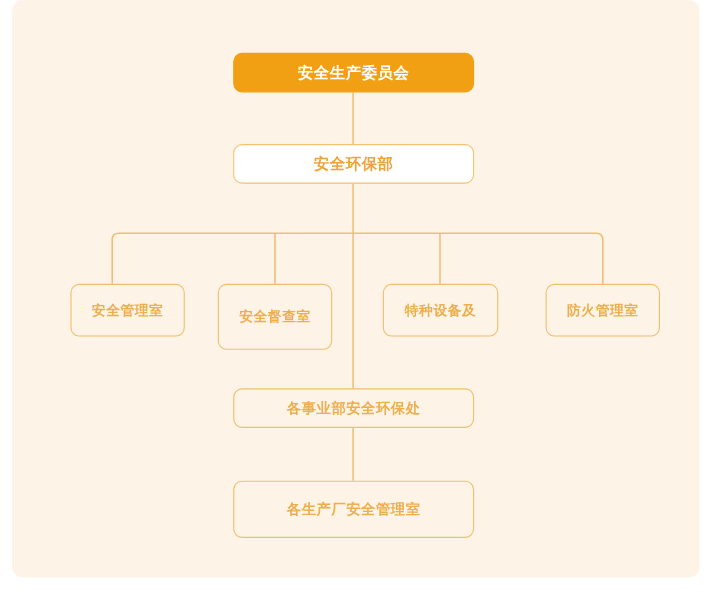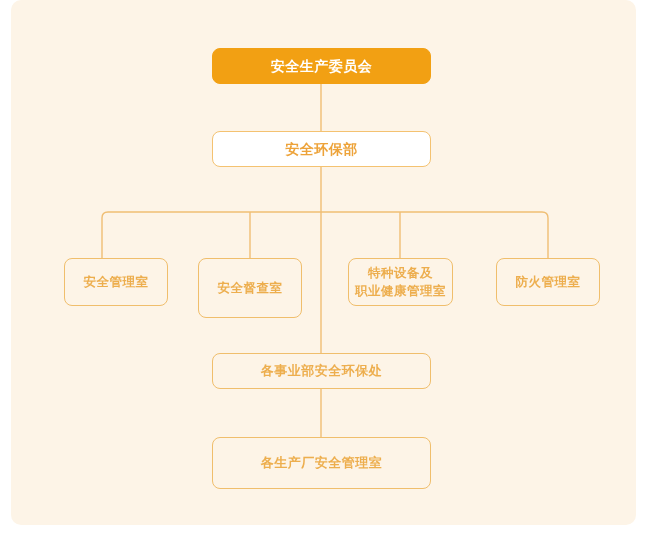--- a/index.html
+++ b/index.html
@@ -36,21 +36,21 @@
   }
 
   
   .node {
     position: absolute;
     box-sizing: border-box;
     border-radius: 8px;
     display: flex;
     align-items: center;
     justify-content: center;
-    text-align: center;
+    text-align: left;
     line-height: 1.45;
     letter-spacing: .5px;
   }
 
   .node-root {
     background: #F2A013;
     color: #ffffff;
     font-size: 14px;
     font-weight: bold;
     border: 1px solid #F2A013;
@@ -116,21 +116,20 @@
   <span>安全管理室</span>
 </div>
 
 <div class="node node-leaf" style="left:198px; top:258px; width:104px; height:60px;">
   <span>安全督查室</span>
 </div>
 
 <div class="node node-leaf" style="left:348px; top:258px; width:105px; height:48px;">
   <span>
     <span class="node-line2">特种设备及</span>
-    <span class="node-line2">职业健康管理室</span>
   </span>
 </div>
 
 <div class="node node-leaf" style="left:496px; top:258px; width:104px; height:48px;">
   <span>防火管理室</span>
 </div>
 
 <div class="node node-sub" style="left:212px; top:353px; width:219px; height:36px;">
   <span>各事业部安全环保处</span>
 </div>

